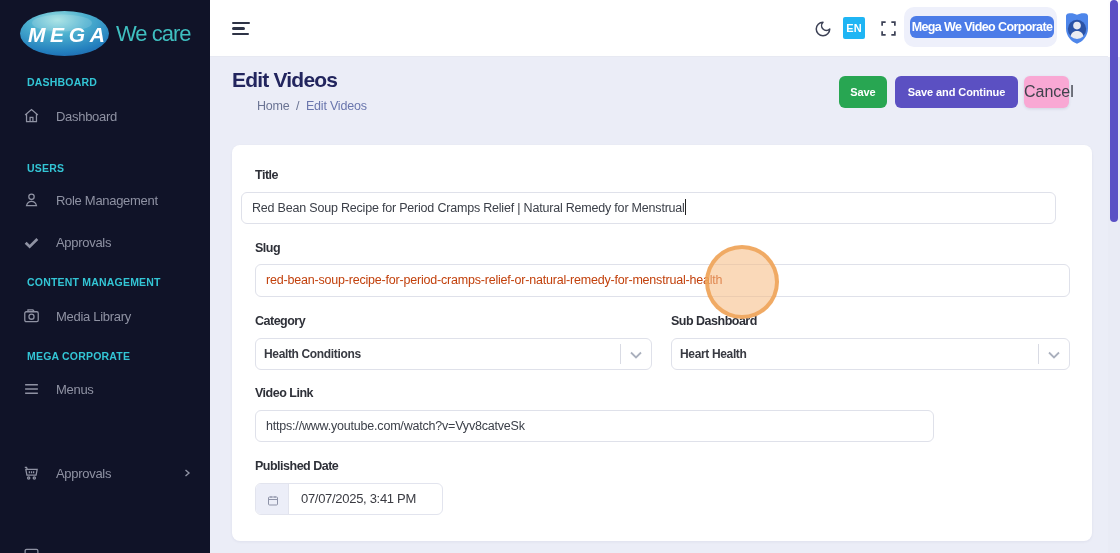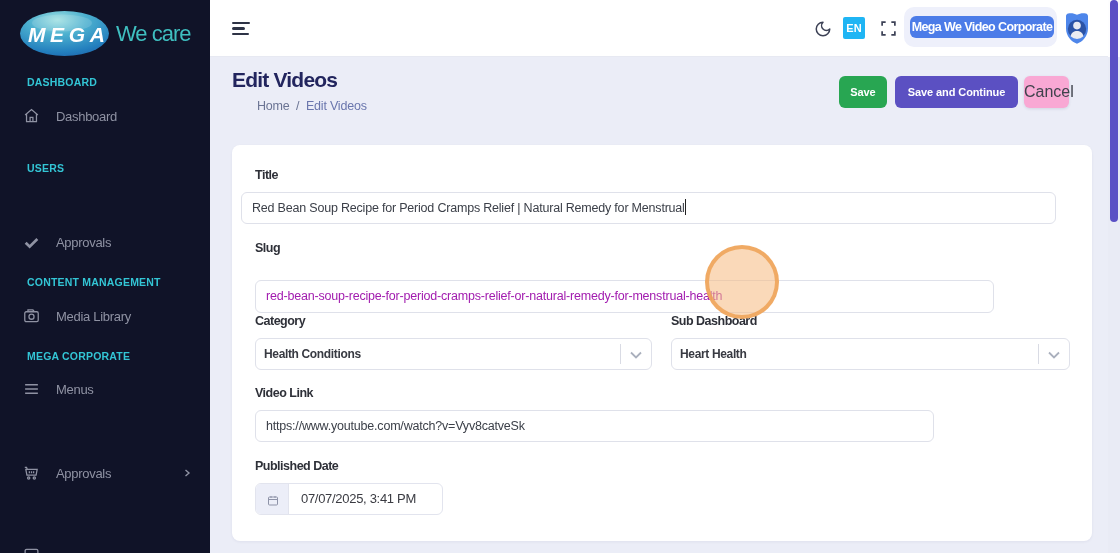--- a/index.html
+++ b/index.html
@@ -72,20 +72,27 @@
   <div class="navitem" style="top:104px">
     <svg class="ic" viewBox="0 0 24 24" fill="none" stroke="#8f92a3" stroke-width="1.8">
         <path d="M3 10.5 12 3l9 7.5"></path>
         <path d="M5 9v11h14V9"></path>
         <path d="M10 20v-6h4v6"></path>
       </svg>
     <div class="tx">Dashboard</div>
   </div>
 
   <div class="sechead" style="top:162px">USERS</div>
+  <div class="navitem" style="top:188px">
+    <svg class="ic" viewBox="0 0 24 24" fill="none" stroke="#8f92a3" stroke-width="1.8">
+        <circle cx="12" cy="7.5" r="3.8"></circle>
+        <path d="M5 20c1-4.2 4-6 7-6s6 1.8 7 6z"></path>
+      </svg>
+    <div class="tx">Role Management</div>
+  </div>
   <div class="navitem" style="top:230px">
     <svg class="ic" viewBox="0 0 24 24" fill="#8f92a3">
         <path d="M9.4 15.9 5.1 11.6 2.4 14.3l7 7L21.6 9.1l-2.7-2.7z"></path>
       </svg>
     <div class="tx">Approvals</div>
   </div>
 
   <div class="sechead" style="top:276px">CONTENT MANAGEMENT</div>
   <div class="navitem" style="top:304px">
     <svg class="ic" viewBox="0 0 24 24" fill="none" stroke="#8f92a3" stroke-width="1.8">
@@ -151,21 +158,21 @@
 <div class="btn" id="bsave">Save</div>
 <div class="btn" id="bsc">Save and Continue</div>
 <div class="btn" id="bcancel">Cancel</div>
 
 <div id="card"></div>
 
 <div class="lab" style="left:255px;top:168px">Title</div>
 <div class="inp" style="left:241px;top:192px;width:815px">Red Bean Soup Recipe for Period Cramps Relief | Natural Remedy for Menstrual<span style="display:inline-block;width:1.5px;height:16px;background:#222;vertical-align:-3px;"></span></div>
 
 <div class="lab" style="left:255px;top:241px">Slug</div>
-<div class="inp" style="left:255px;top:280px;width:739px;height:33px;color:#a21caf">red-bean-soup-recipe-for-period-cramps-relief-or-natural-remedy-for-menstrual-health</div>
+<div class="inp" style="left:255px;top:264px;width:815px;height:33px;color:#c2410c">red-bean-soup-recipe-for-period-cramps-relief-or-natural-remedy-for-menstrual-health</div>
 
 <div class="lab" style="left:255px;top:314px">Category</div>
 <div class="lab" style="left:671px;top:314px">Sub Dashboard</div>
 <div class="inp sel" style="left:255px;top:338px;width:397px">
   <span class="st">Health Conditions</span>
     <span class="div"></span>
   <svg class="ch" width="14" height="10" viewBox="0 0 14 10" fill="none" stroke="#aab0bd" stroke-width="1.8">
       <path d="M2 2.5 7 7.5 12 2.5"></path>
     </svg>
 </div>

